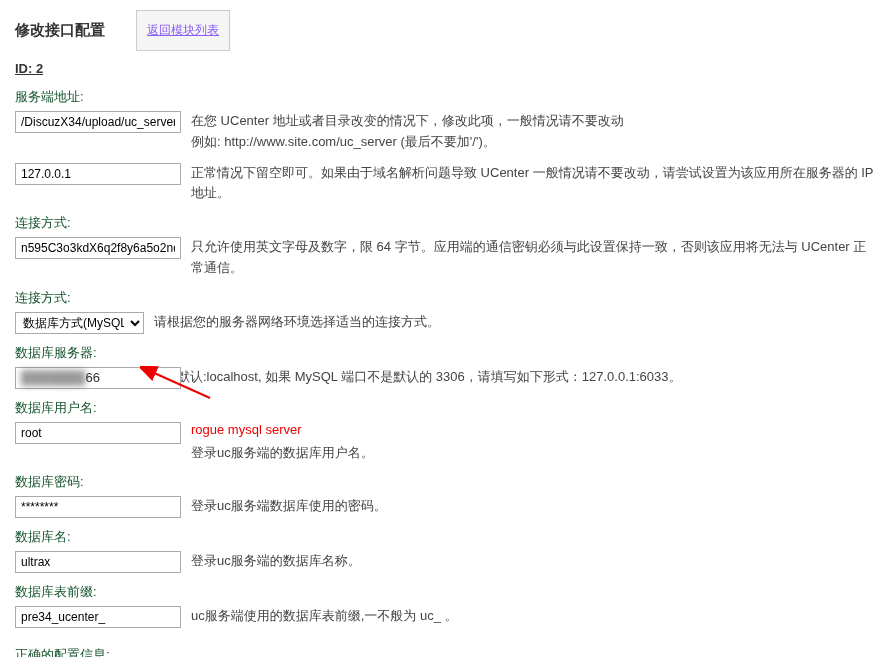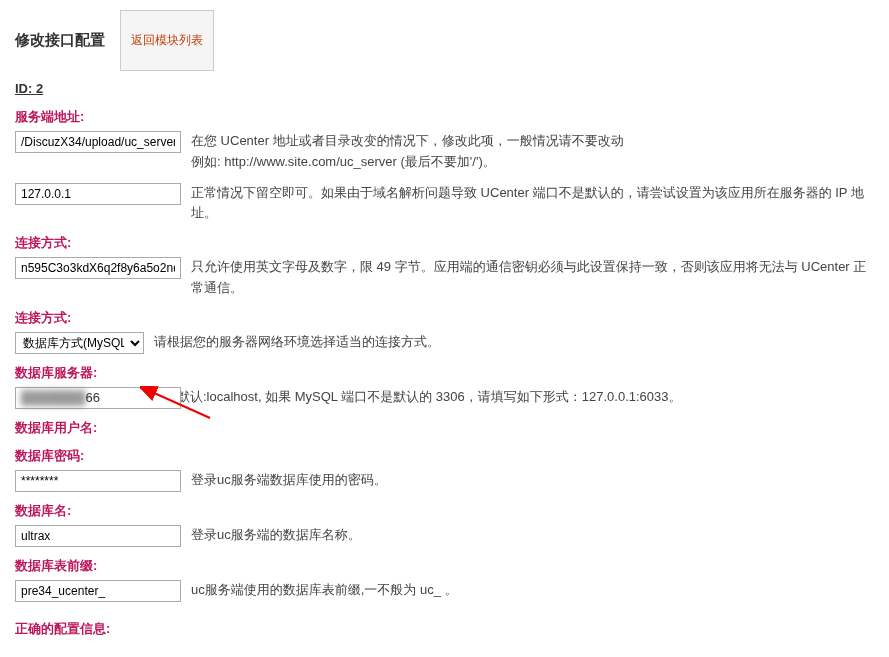--- a/index.html
+++ b/index.html
@@ -12,47 +12,48 @@
       font-size: 13px;
       color: #333;
       background: #fff;
       padding: 10px 15px;
       width: 889px;
       position: relative;
     }
     .header {
       display: flex;
       align-items: center;
-      gap: 15px;
+      gap: 31px;
       margin-bottom: 10px;
     }
     .title {
       font-size: 15px;
       font-weight: bold;
       color: #333;
     }
     .header button {
       background: #f5f5f5;
       border: 1px solid #ccc;
-      padding: 21px 10px;
+      padding: 11px 10px;
       font-size: 12px;
-      color: #c2410c;
+      color: #8b5cf6;
       cursor: pointer;
+      text-decoration: underline;
     }
     .id-row {
       font-weight: bold;
       margin-bottom: 12px;
       text-decoration: underline;
     }
     .field-row {
       margin-bottom: 10px;
     }
     .field-label {
-      font-weight: bold;
-      color: #be185d;
+      font-weight: normal;
+      color: #14532d;
       margin-bottom: 5px;
       display: block;
     }
     .field-body {
       display: flex;
       align-items: flex-start;
       gap: 10px;
     }
     .field-body input[type="text"],
     .field-body input[type="password"],
@@ -112,29 +113,29 @@
   <div class="field-body">
     <input type="text" value="/DiscuzX34/upload/uc_server" style="">
     <span class="help" style="white-space:pre-line">在您 UCenter 地址或者目录改变的情况下，修改此项，一般情况请不要改动
 例如: http://www.site.com/uc_server (最后不要加'/')。</span>
   </div>
 </div>
 
 <div class="field-row">
   <div class="field-body">
     <input type="text" value="127.0.0.1" style="">
-    <span class="help">正常情况下留空即可。如果由于域名解析问题导致 UCenter 端口不是默认的，请尝试设置为该应用所在服务器的 IP 地址。</span>
+    <span class="help">正常情况下留空即可。如果由于域名解析问题导致 UCenter 一般情况请不要改动，请尝试设置为该应用所在服务器的 IP 地址。</span>
   </div>
 </div>
 
 <div class="field-row">
   <span class="field-label">连接方式:</span>
   <div class="field-body">
     <input type="text" value="n595C3o3kdX6q2f8y6a5o2ndi" style="">
-    <span class="help">只允许使用英文字母及数字，限 49 字节。应用端的通信密钥必须与此设置保持一致，否则该应用将无法与 UCenter 正常通信。</span>
+    <span class="help">只允许使用英文字母及数字，限 64 字节。应用端的通信密钥必须与此设置保持一致，否则该应用将无法与 UCenter 正常通信。</span>
   </div>
 </div>
 
 <div class="field-row">
   <span class="field-label">连接方式:</span>
   <div class="field-body">
     <select>
       <option selected="">数据库方式(MySQL)</option>
     </select>
     <span class="help">请根据您的服务器网络环境选择适当的连接方式。</span>
@@ -158,20 +159,27 @@
       <marker id="ah" markerWidth="10" markerHeight="8" refX="2" refY="4" orient="auto">
         <polygon points="0 0, 10 4, 0 8" fill="#e00"></polygon>
       </marker>
     </defs>
     <line x1="70" y1="32" x2="12" y2="6" stroke="#e00" stroke-width="2" marker-end="url(#ah)"></line>
   </svg>
 </div>
 
 <div class="field-row">
   <span class="field-label">数据库用户名:</span>
+  <div class="field-body">
+    <input type="text" value="root" style="">
+    <div class="help">
+      <span class="annotation annotation-by-username">rogue mysql server</span>
+      <span>登录uc服务端的数据库用户名。</span>
+    </div>
+  </div>
 </div>
 
 <div class="field-row">
   <span class="field-label">数据库密码:</span>
   <div class="field-body">
     <input type="text" value="********" style="">
     <span class="help">登录uc服务端数据库使用的密码。</span>
   </div>
 </div>
 

